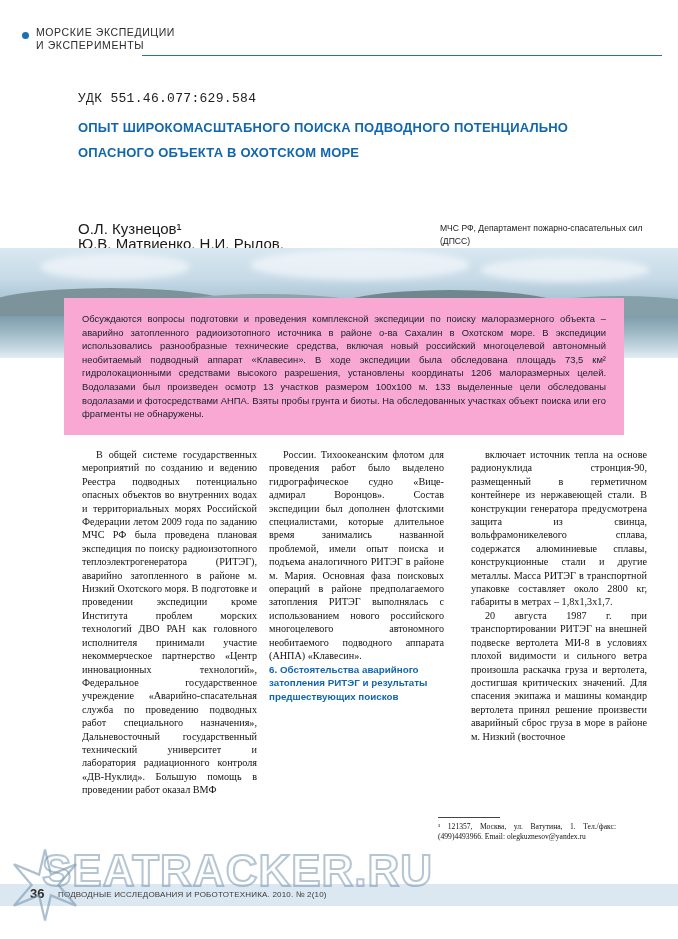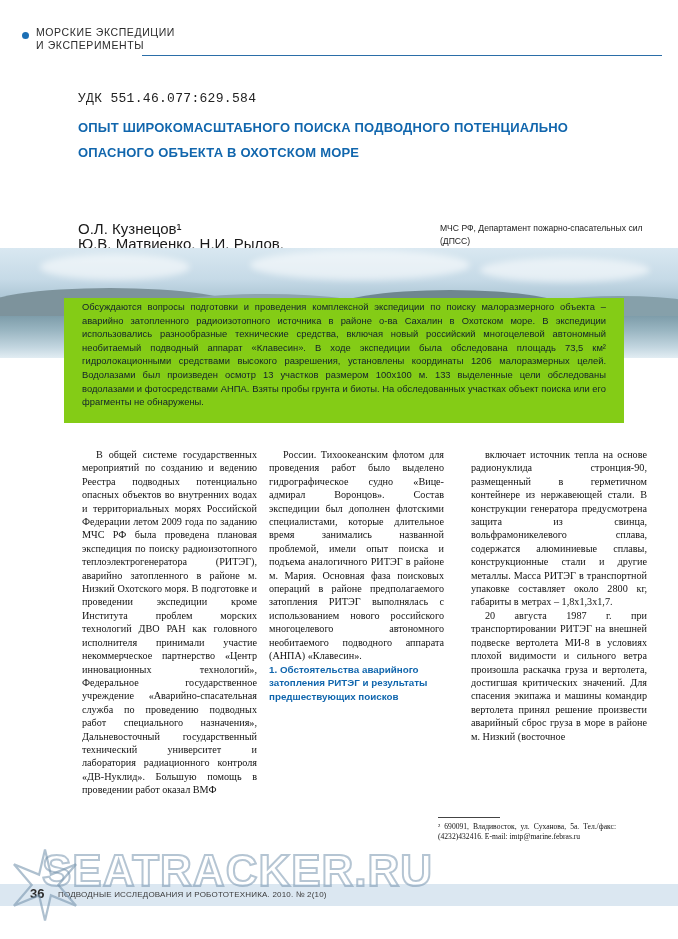--- a/index.html
+++ b/index.html
@@ -66,23 +66,23 @@
   .photo .cloud{position:absolute;border-radius:50%;background:rgba(255,255,255,.55);filter:blur(3px);}
   .photo .hill{position:absolute;border-radius:50% 50% 0 0;}
   .photo .water{position:absolute;left:0;bottom:0;width:678px;height:42px;
     background:linear-gradient(180deg,#7e9daa 0%,#9ab6c2 35%,#c3d6e0 75%,#e2edf3 100%);}
   .photo .shine{position:absolute;left:230px;top:54px;width:240px;height:18px;
     background:radial-gradient(ellipse at center, rgba(255,255,255,.75), rgba(255,255,255,0) 70%);}
 
   
   .abstract{
     position:absolute;left:64px;top:298px;width:560px;
-    background:#84cc16;
+    background:#f9a8d4;
     border:0;
-    padding:2px 18px 14px 18px;
+    padding:14px 18px 14px 18px;
     box-sizing:border-box;
     font-family:"Liberation Sans", sans-serif;
     font-size:9.4px;line-height:13.6px;color:#12202c;text-align:justify;
   }
 
   
   .col{
     position:absolute;top:448px;width:175px;
     font-family:"Liberation Serif", serif;
     font-size:10.2px;line-height:13.4px;
@@ -179,31 +179,31 @@
   </div>
 
   <div class="abstract">Обсуждаются вопросы подготовки и проведения комплексной экспедиции по поиску малоразмерного объекта – аварийно затопленного  радиоизотопного источника в районе о-ва Сахалин в Охотском море. В экспедиции использовались разнообразные технические средства, включая новый российский многоцелевой автономный необитаемый подводный аппарат «Клавесин». В ходе экспедиции была обследована площадь 73,5 км² гидролокационными средствами высокого разрешения, установлены координаты 1206 малоразмерных целей. Водолазами был произведен осмотр 13 участков размером 100х100 м. 133 выделенные цели обследованы водолазами и фотосредствами АНПА. Взяты пробы грунта и биоты. На обследованных участках объект поиска или его фрагменты не обнаружены.</div>
 
   <div class="col c1">
     <p>В общей системе государственных мероприятий по созданию и ведению Реестра подводных потенциально опасных объектов во внутренних водах и территориальных морях Российской Федерации летом 2009 года по заданию МЧС РФ была проведена плановая экспедиция по поиску радиоизотопного  теплоэлектрогенератора (РИТЭГ), аварийно затопленного в районе м. Низкий Охотского моря. В подготовке и проведении экспедиции кроме Института проблем морских технологий ДВО РАН как головного исполнителя принимали участие некоммерческое партнерство «Центр инновационных технологий», Федеральное государственное учреждение «Аварийно-спасательная служба по проведению подводных работ специального назначения», Дальневосточный государственный технический университет и лаборатория радиационного контроля «ДВ-Нуклид». Большую помощь в проведении работ оказал ВМФ</p>
   </div>
 
   <div class="col c2">
     <p>России. Тихоокеанским флотом для проведения работ было выделено гидрографическое судно «Вице-адмирал Воронцов». Состав экспедиции был дополнен флотскими специалистами, которые длительное время занимались названной проблемой, имели опыт поиска и подъема аналогичного РИТЭГ в районе м. Мария. Основная фаза поисковых операций в районе предполагаемого затопления РИТЭГ выполнялась с использованием нового российского многоцелевого автономного необитаемого подводного аппарата (АНПА) «Клавесин».</p>
-    <p class="subhead noind">1. Обстоятельства аварийного затопления РИТЭГ и результаты предшествующих поисков</p>
+    <p class="subhead noind">6. Обстоятельства аварийного затопления РИТЭГ и результаты предшествующих поисков</p>
   </div>
 
   <div class="col c3">
     <p>включает источник тепла на основе радионуклида стронция-90, размещенный в герметичном контейнере из нержавеющей стали. В конструкции генератора предусмотрена защита из свинца, вольфрамоникелевого сплава, содержатся алюминиевые сплавы, конструкционные стали и другие металлы. Масса РИТЭГ в транспортной упаковке составляет около 2800 кг, габариты в метрах – 1,8х1,3х1,7.</p>
     <p>20 августа 1987 г. при транспортировании РИТЭГ на внешней подвеске вертолета МИ-8 в условиях плохой видимости и сильного ветра произошла раскачка груза и вертолета, достигшая критических значений. Для спасения экипажа и машины командир вертолета принял решение произвести аварийный сброс груза в море в районе м. Низкий (восточное</p>
   </div>
 
   <div class="fnote">
     <div class="rule"></div>
-    <div>² 690091, Владивосток, ул. Суханова, 5а. Тел./факс: (4232)432416. E-mail: imtp@marine.febras.ru</div>
+    <div>¹ 121357, Москва, ул. Ватутина, 1.  Тел./факс: (499)4493966. Email: olegkuznesov@yandex.ru</div>
   </div>
 
   <div class="footbar"></div>
   <div class="pagenum">36</div>
   <div class="footertext">ПОДВОДНЫЕ ИССЛЕДОВАНИЯ И РОБОТОТЕХНИКА. 2010. № 2(10)</div>
 
   <svg class="wm-star" viewBox="0 0 100 100">
     <polygon points="50,2 58,36 92,22 68,50 92,78 58,64 50,98 42,64 8,78 32,50 8,22 42,36" fill="none" stroke="rgba(120,150,175,.6)" stroke-width="3"></polygon>
   </svg>
   <div class="wm">SEATRACKER.RU</div>

